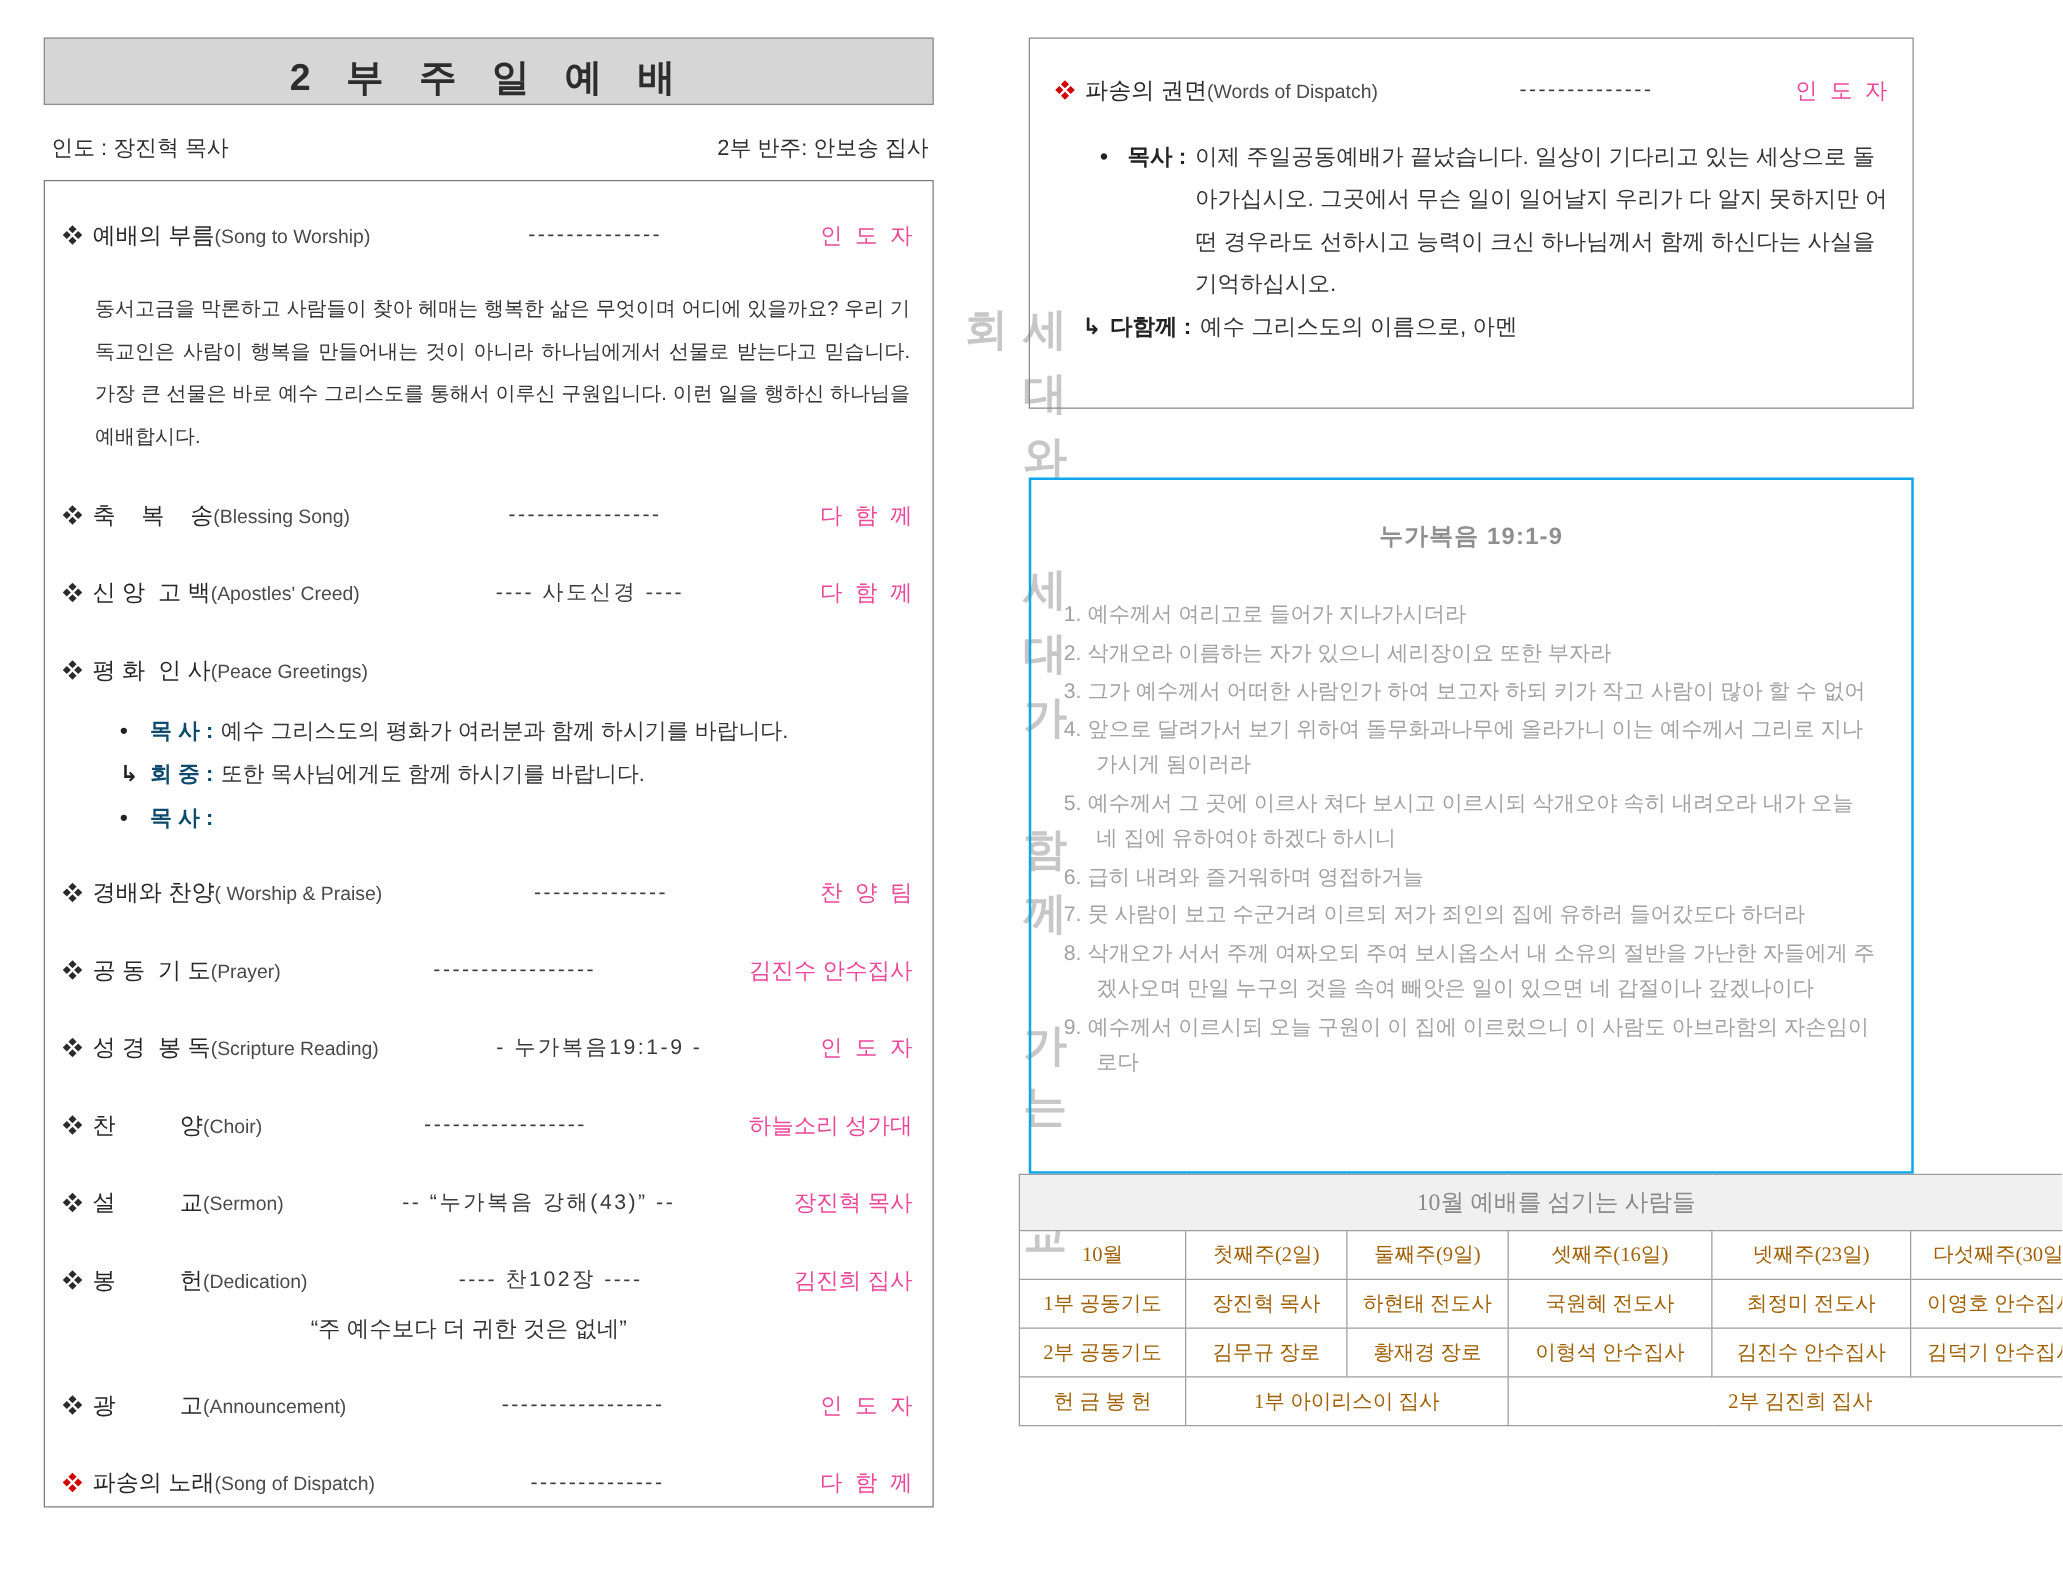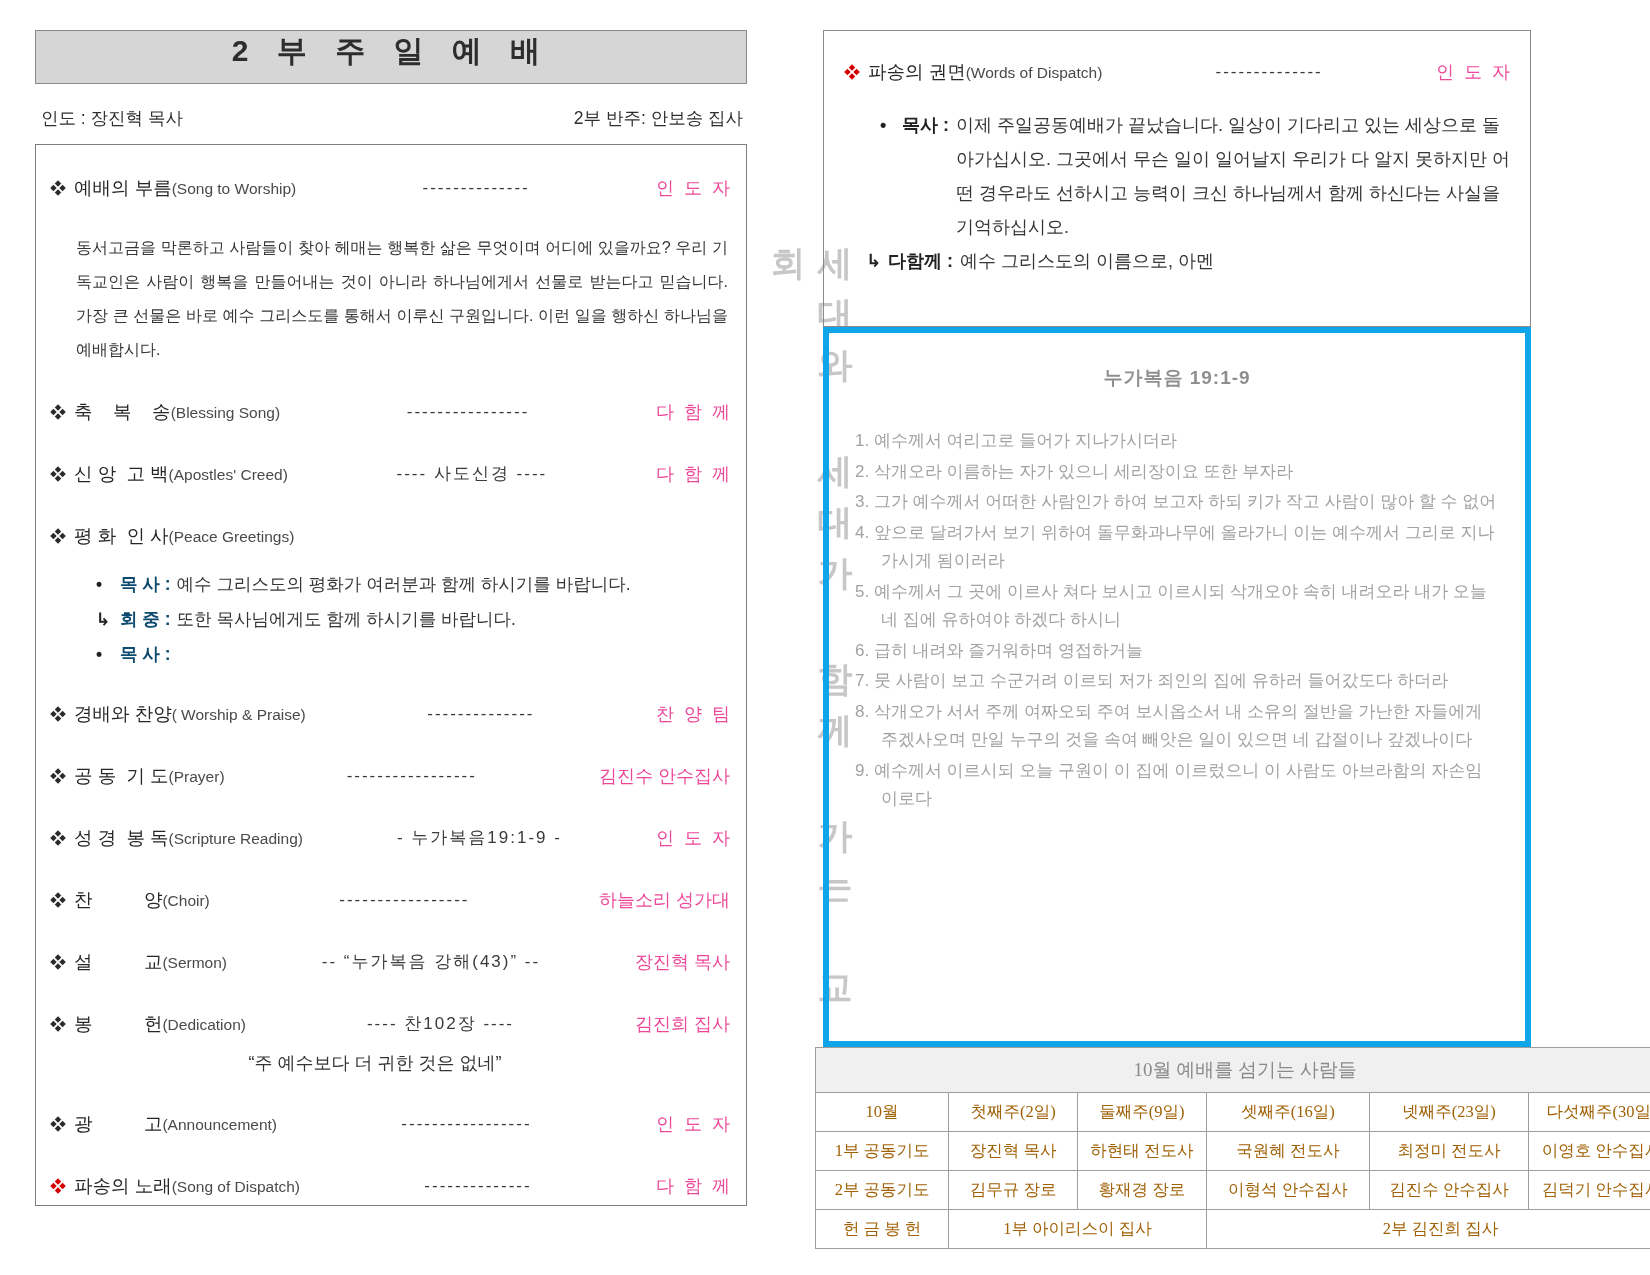--- a/index.html
+++ b/index.html
@@ -2,21 +2,21 @@
 <html><head>
 <meta charset="utf-8">
 <style>
   html,body{margin:0;padding:0;background:#fff;}
   .page{position:relative;width:1650px;height:1275px;background:#ffffff;
         font-family:"Liberation Sans","DejaVu Sans",sans-serif;color:#333;overflow:hidden;}
 
   
   .left-col{position:absolute;left:35px;top:30px;width:712px;}
   .title-bar{height:52px;background:#d6d6d6;border:1px solid #8a8a8a;
-             display:flex;align-items:flex-start;justify-content:center;
+             display:flex;align-items:flex-end;justify-content:center;
              font-size:30px;font-weight:bold;letter-spacing:10px;color:#2d2d2d;}
   .lead-row{display:flex;justify-content:space-between;margin:22px 4px 14px 6px;
             font-size:17.5px;color:#2f2f2f;}
   .main-box{border:1px solid #7d7d7d;padding:30px 16px 10px 14px;height:1062px;
             box-sizing:border-box;overflow:hidden;}
 
   .row{display:flex;align-items:center;margin-bottom:37px;font-size:18px;}
   .row .t{white-space:pre;}
   .row .ko{font-weight:normal;color:#262626;font-size:18.5px;}
   .row .en{font-size:15.5px;color:#4a4a4a;}
@@ -50,21 +50,21 @@
   .dispatch-box{border:1px solid #8a8a8a;box-sizing:border-box;min-height:297px;
                 padding:28px 20px 20px 20px;}
   .dispatch-box .row{margin-bottom:24px;}
   .dbullets{margin:0 0 0 36px;font-size:18px;}
   .db{display:flex;line-height:34px;}
   .db .mark{width:22px;flex:none;font-weight:bold;color:#222;}
   .db .lbl{font-weight:bold;color:#222;white-space:pre;margin-right:7px;}
   .db .txt{flex:1;color:#353535;}
   .db.amen{margin-left:-14px;}
 
-  .scripture-box{border:6px solid #0ea5e9;box-sizing:border-box;height:720px;
+  .scripture-box{border:2px solid #0ea5e9;box-sizing:border-box;margin-top:55px;height:557px;
                  padding:32px 26px 20px 26px;overflow:hidden;color:#a2a2a2;}
   .scripture-title{text-align:center;font-size:19px;font-weight:bold;color:#8f8f8f;
                    letter-spacing:1px;margin-bottom:36px;}
   .verse{font-size:17px;line-height:28.5px;padding-left:26px;text-indent:-26px;margin-bottom:2px;}
 
   table.servers{border-collapse:collapse;margin-left:-8px;width:860px;
                 table-layout:fixed;font-family:Liberation Serif, serif;}
   table.servers td{border:1px solid #9e9e9e;text-align:center;color:#a16207;
                    font-size:16.5px;height:36px;padding:1px 2px;overflow:hidden;white-space:nowrap;}
   table.servers td.hdr{background:#f0f0f0;font-size:19px;height:42px;color:#8a8a8a;}

